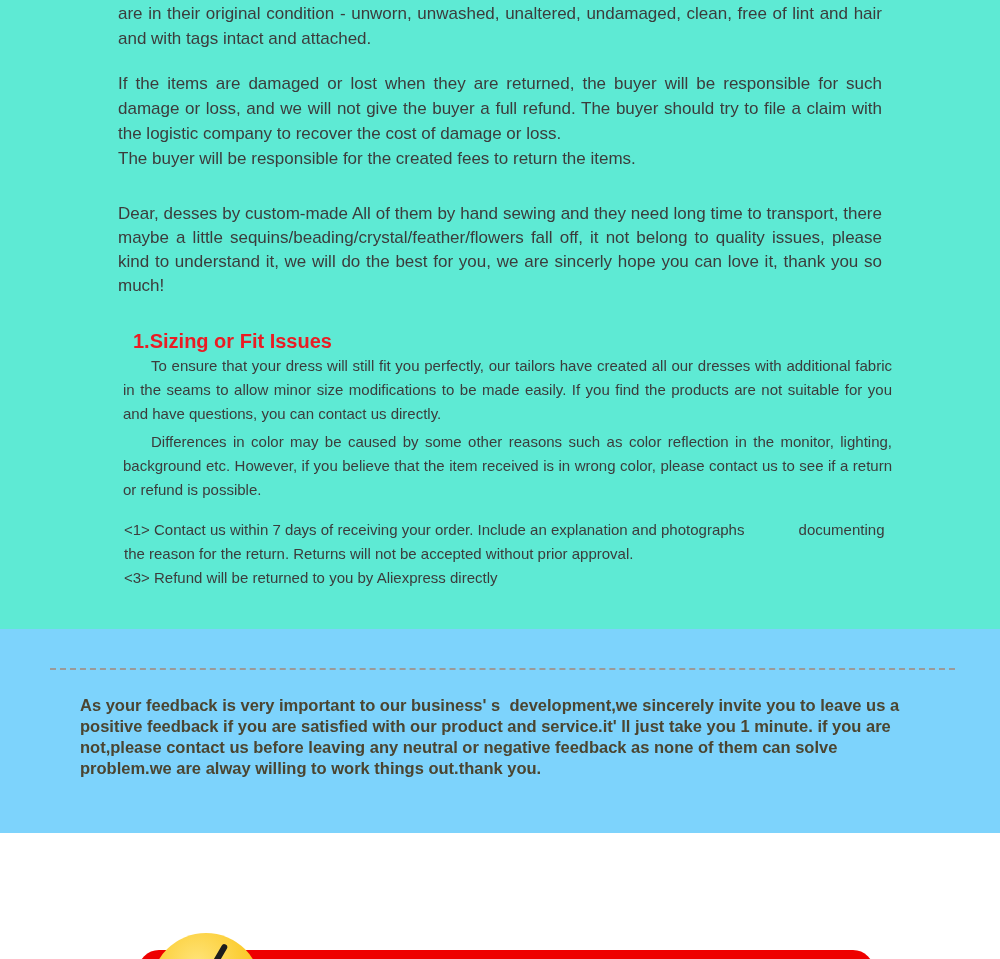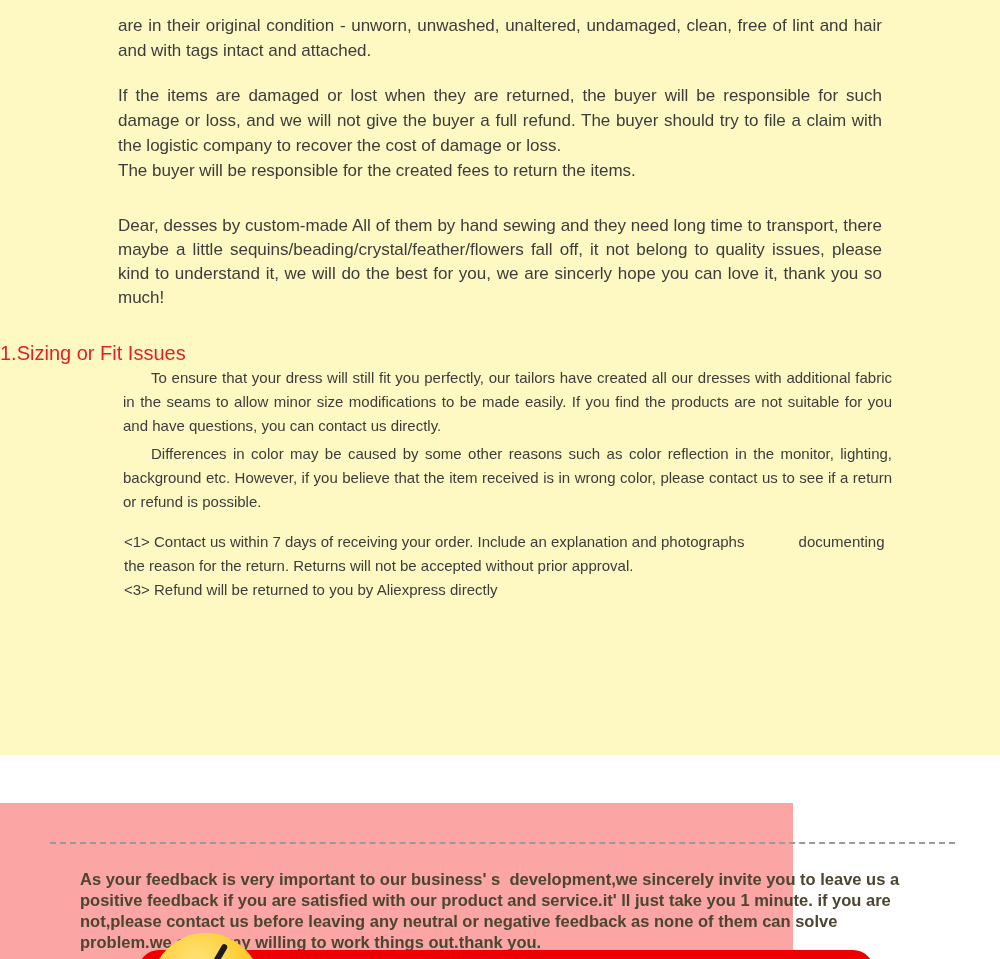--- a/index.html
+++ b/index.html
@@ -7,56 +7,56 @@
   .page {
     position:relative;
     width:1000px; height:959px;
     overflow:hidden;
     background:#ffffff;
     font-family:"Liberation Sans", sans-serif;
     color:#3c3c3c;
   }
   
   .policy {
-    width:1000px; height:755px;
-    background:#fef9c3;
-    padding-top:13px;
+    width:1000px; height:629px;
+    background:#5eead4;
+    padding-top:1px;
   }
   .lead {
     width:764px; margin-left:118px;
     font-size:17px; line-height:25px;
     text-align:justify;
     color:#3c3c3c;
   }
   .lead.gap-a { margin-top:20px; }
   .lead.dear  { margin-top:31px; line-height:24px; }
   .sec-heading {
-    margin-top:30px;
+    margin-left:133px; margin-top:30px;
     font-size:20px; line-height:26px;
-    font-weight:400;
+    font-weight:700;
     color:#ea1c24;
   }
   .sec-heading.h2 { margin-top:13px; }
   .sec-heading.h3 { margin-top:15px; font-size:21px; }
   .sec-para {
     width:769px; margin-left:123px; margin-top:4px;
     font-size:15px; line-height:24px;
     text-align:justify;
     text-indent:28px;
     color:#3c3c3c;
   }
   .sec-para.cont { margin-top:0; }
   .step {
     width:769px; margin-left:124px;
     font-size:15px; line-height:24px;
     color:#3c3c3c;
   }
   .step.first { margin-top:16px; }
   
-  .lower { width:793px; height:204px; background:#fca5a5; position:relative;margin-top:48px; }
+  .lower { width:1000px; height:204px; background:#7dd3fc; position:relative; }
   .divider {
     position:absolute; left:50px; top:39px;
     width:905px; height:0;
     border:none;
     border-top:2px dashed #9a9a9a;
   }
   .feedback {
     position:absolute; left:80px; top:66px;
     width:842px;
     font-size:16.5px; line-height:21px;

